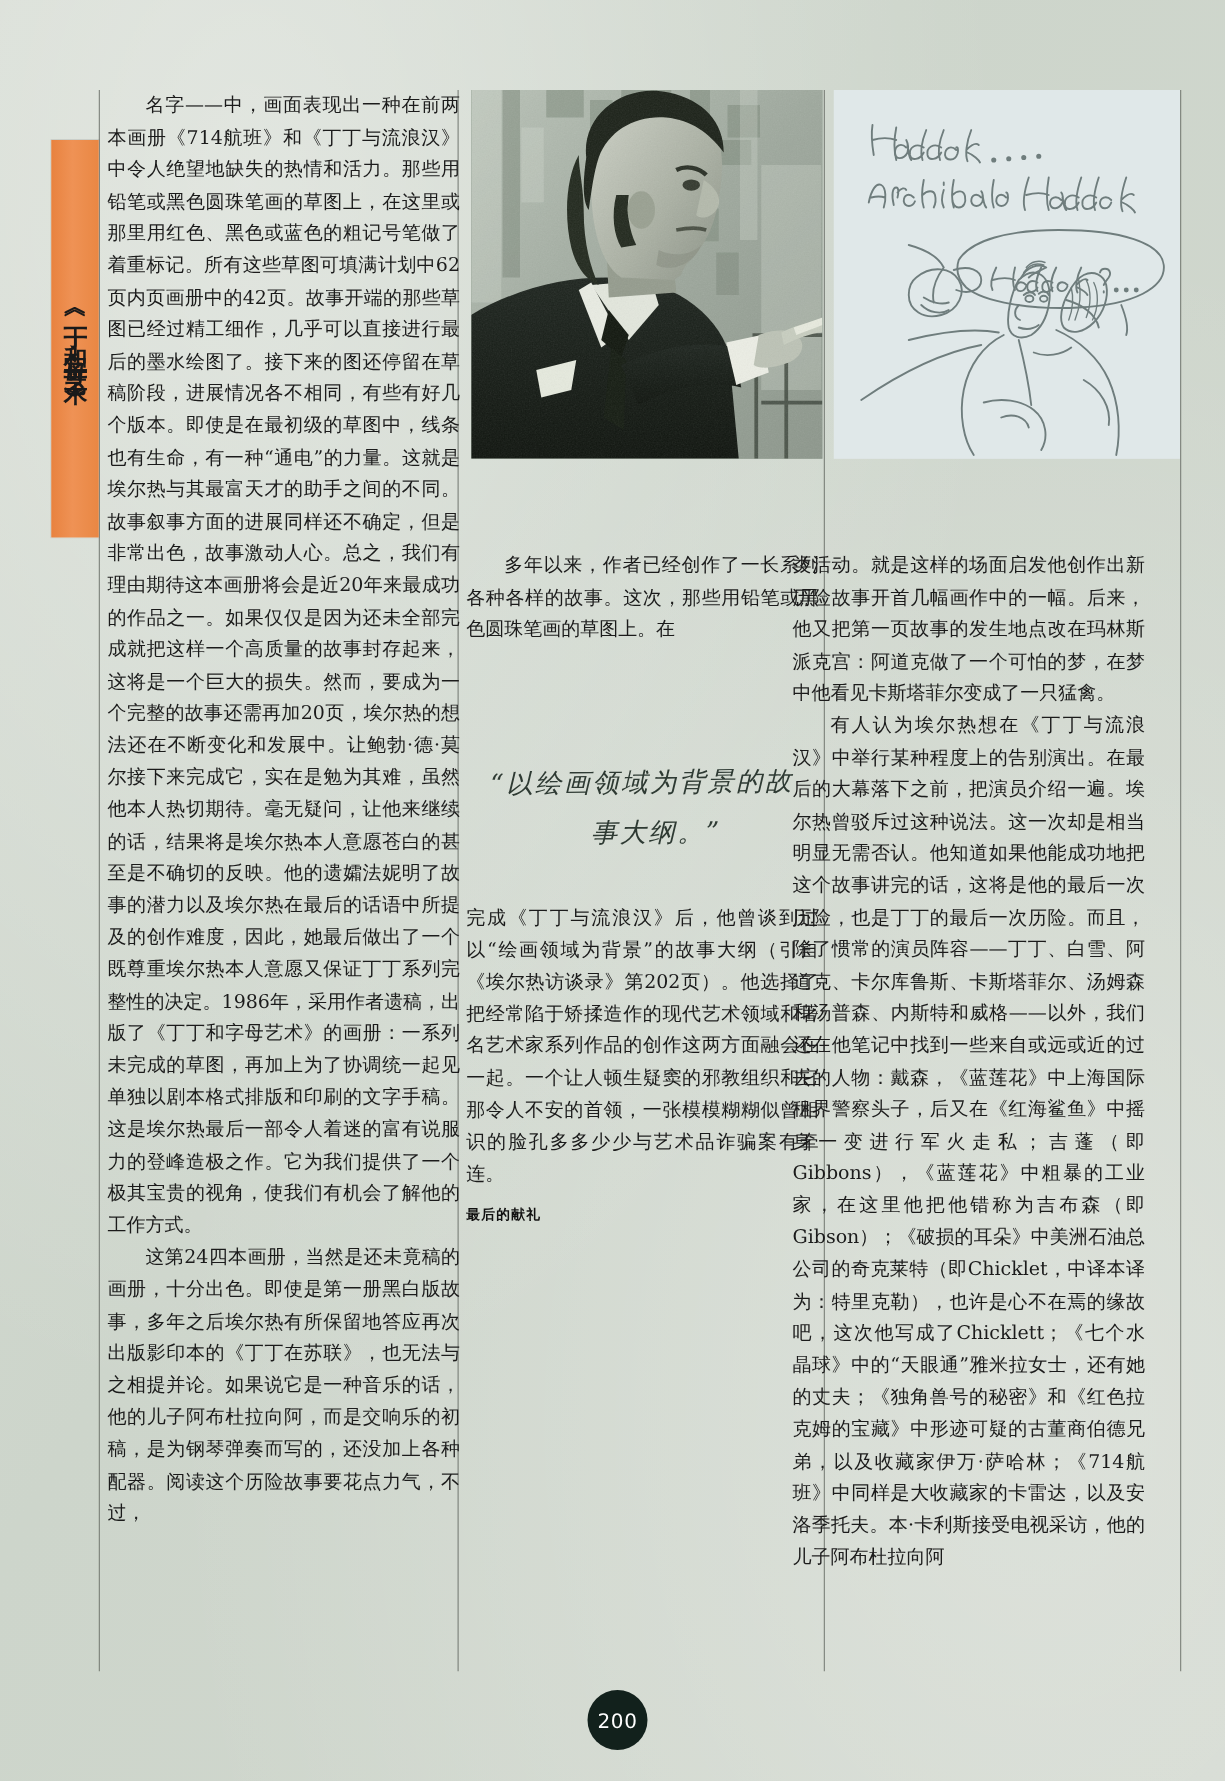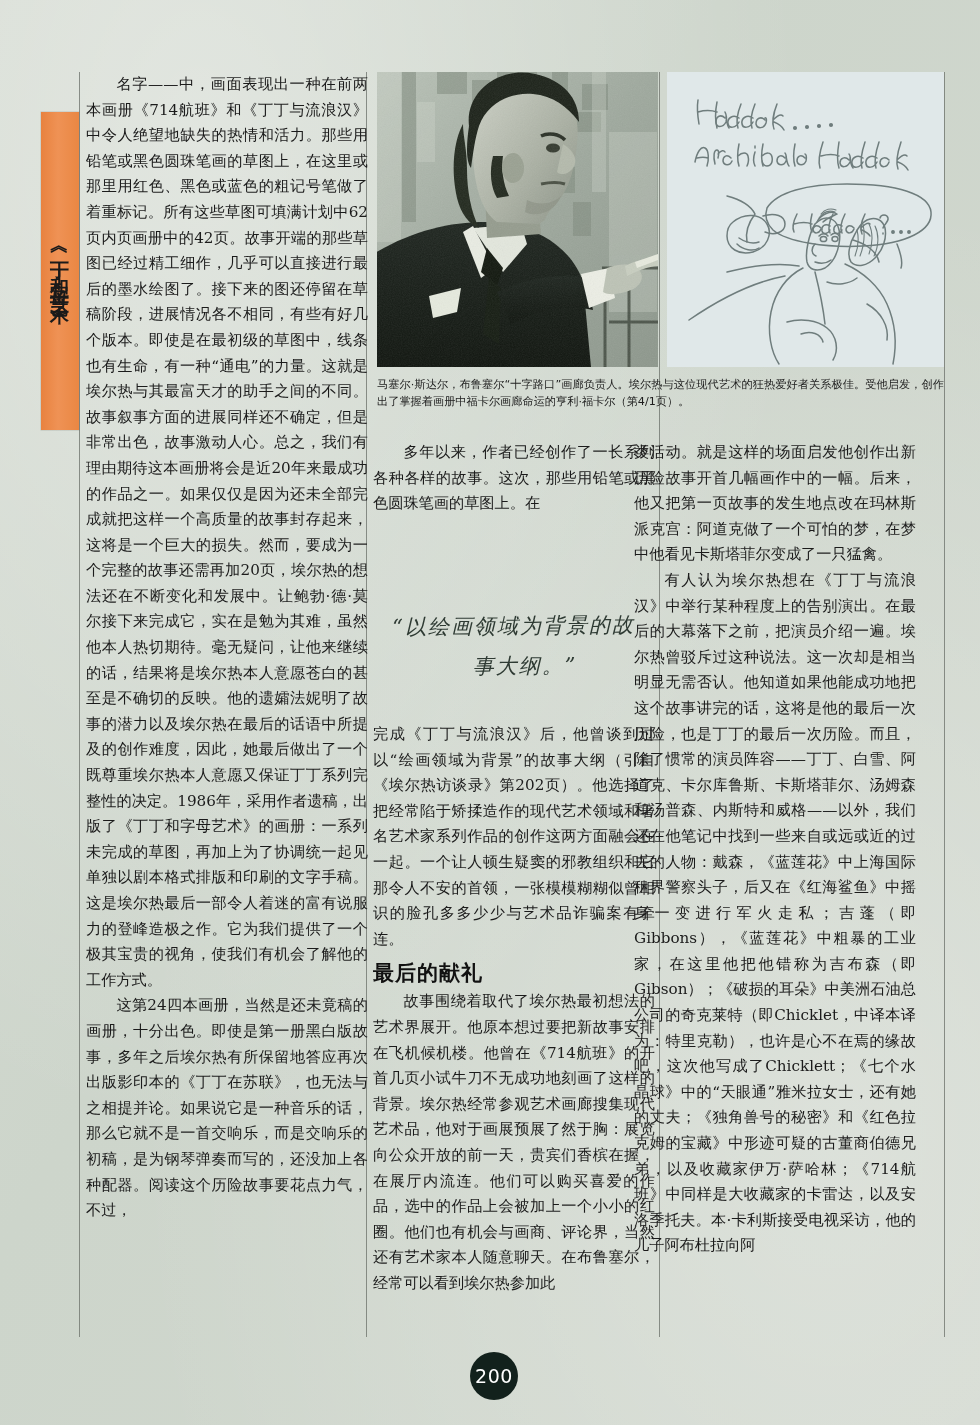--- a/index.html
+++ b/index.html
@@ -81,23 +81,23 @@
   }
   .col.c1 { left: 86px; }
   .col.c2 { left: 373px; }
   .col.c3 { left: 634px; }
   .col p {
     margin: 0;
     text-indent: 2em;
   }
   .col p.noindent { text-indent: 0; }
   .section-head {
-    font-family: Liberation Serif, serif;
+    font-family: Liberation Mono, monospace;
     font-weight: bold;
-    font-size: 21px;
+    font-size: 11px;
     line-height: 30px;
     margin: 6px 0 1px 0;
     color: #111;
     letter-spacing: 1px;
   }
 
   
   .photo {
     position: absolute;
     left: 377px;
@@ -160,21 +160,21 @@
     transform: translateX(-50%);
     width: 48px;
     height: 48px;
     border-radius: 50%;
     background: #12211c;
     color: #ffffff;
     display: flex;
     align-items: center;
     justify-content: center;
     font-family: "DejaVu Sans", "Liberation Sans", sans-serif;
-    font-size: 19px;
+    font-size: 16px;
     font-weight: normal;
     letter-spacing: 0.5px;
   }
 </style>
 </head>
 <body>
 
 <div class="page">
 
   <div class="vrule r1"></div>
@@ -381,40 +381,38 @@
         <path d="M72 166 C78 170 86 172 92 170"></path>
         <path d="M70 172 C76 178 86 180 92 176"></path>
 
         <path d="M120 250 C134 246 150 248 160 256 C170 264 172 278 166 288"></path>
         <path d="M134 262 C144 258 154 262 156 270"></path>
         <path d="M200 232 C214 240 222 254 220 268"></path>
       </g>
     </svg>
   </div>
 
-  <div class="caption">马塞尔·斯达尔，布鲁塞尔“十字路口”画廊负责人。埃尔热与这位现代艺术的狂热爱好者关系极佳。受他启发，创作出了掌握着画册中福卡尔画廊命运的亨利·福卡尔（第4/1页）。</div>
 
   <div class="col c1">
     <p>名字——中，画面表现出一种在前两本画册《714航班》和《丁丁与流浪汉》中令人绝望地缺失的热情和活力。那些用铅笔或黑色圆珠笔画的草图上，在这里或那里用红色、黑色或蓝色的粗记号笔做了着重标记。所有这些草图可填满计划中62页内页画册中的42页。故事开端的那些草图已经过精工细作，几乎可以直接进行最后的墨水绘图了。接下来的图还停留在草稿阶段，进展情况各不相同，有些有好几个版本。即使是在最初级的草图中，线条也有生命，有一种“通电”的力量。这就是埃尔热与其最富天才的助手之间的不同。故事叙事方面的进展同样还不确定，但是非常出色，故事激动人心。总之，我们有理由期待这本画册将会是近20年来最成功的作品之一。如果仅仅是因为还未全部完成就把这样一个高质量的故事封存起来，这将是一个巨大的损失。然而，要成为一个完整的故事还需再加20页，埃尔热的想法还在不断变化和发展中。让鲍勃·德·莫尔接下来完成它，实在是勉为其难，虽然他本人热切期待。毫无疑问，让他来继续的话，结果将是埃尔热本人意愿苍白的甚至是不确切的反映。他的遗孀法妮明了故事的潜力以及埃尔热在最后的话语中所提及的创作难度，因此，她最后做出了一个既尊重埃尔热本人意愿又保证丁丁系列完整性的决定。1986年，采用作者遗稿，出版了《丁丁和字母艺术》的画册：一系列未完成的草图，再加上为了协调统一起见单独以剧本格式排版和印刷的文字手稿。这是埃尔热最后一部令人着迷的富有说服力的登峰造极之作。它为我们提供了一个极其宝贵的视角，使我们有机会了解他的工作方式。</p>
-    <p>这第24四本画册，当然是还未竟稿的画册，十分出色。即使是第一册黑白版故事，多年之后埃尔热有所保留地答应再次出版影印本的《丁丁在苏联》，也无法与之相提并论。如果说它是一种音乐的话，那么它就不是一首交响乐，而是交响乐的初稿，是为钢琴弹奏而写的，还没加上各种配器。阅读这个历险故事要花点力气，不过，</p>
+    <p>这第24四本画册，当然是还未竟稿的画册，十分出色。即使是第一册黑白版故事，多年之后埃尔热有所保留地答应再次出版影印本的《丁丁在苏联》，也无法与之相提并论。如果说它是一种音乐的话，他的儿子阿布杜拉向阿，而是交响乐的初稿，是为钢琴弹奏而写的，还没加上各种配器。阅读这个历险故事要花点力气，不过，</p>
   </div>
 
   <div class="col c2" style="top:440px; height:160px;">
     <p>多年以来，作者已经创作了一长系列各种各样的故事。这次，那些用铅笔或黑色圆珠笔画的草图上。在</p>
   </div>
 
   <div class="pullquote">
     <span class="l1">“以绘画领域为背景的故</span>
     <span class="l2">事大纲。”</span>
   </div>
 
   <div class="col c2" style="top:722px;">
     <p class="noindent">完成《丁丁与流浪汉》后，他曾谈到过以“绘画领域为背景”的故事大纲（引自《埃尔热访谈录》第202页）。他选择了把经常陷于矫揉造作的现代艺术领域和著名艺术家系列作品的创作这两方面融会在一起。一个让人顿生疑窦的邪教组织和它那令人不安的首领，一张模模糊糊似曾相识的脸孔多多少少与艺术品诈骗案有牵连。</p>
     <h2 class="section-head">最后的献礼</h2>
-    <p>故事围绕着取代了埃尔热最初想法的艺术界展开。他原本想过要把新故事安排在飞机候机楼。他曾在《714航班》的开首几页小试牛刀不无成功地刻画了这样的背景。埃尔热经常参观艺术画廊搜集现代艺术品，他对于画展预展了然于胸：展览向公众开放的前一天，贵宾们香槟在握，在展厅内流连。他们可以购买喜爱的作品，选中的作品上会被加上一个小小的红圈。他们也有机会与画商、评论界，当然还有艺术家本人随意聊天。在布鲁塞尔，经常可以看到埃尔热参加此</p>
   </div>
 
   <div class="col c3" style="top:440px;">
     <p class="noindent">类活动。就是这样的场面启发他创作出新历险故事开首几幅画作中的一幅。后来，他又把第一页故事的发生地点改在玛林斯派克宫：阿道克做了一个可怕的梦，在梦中他看见卡斯塔菲尔变成了一只猛禽。</p>
     <p>有人认为埃尔热想在《丁丁与流浪汉》中举行某种程度上的告别演出。在最后的大幕落下之前，把演员介绍一遍。埃尔热曾驳斥过这种说法。这一次却是相当明显无需否认。他知道如果他能成功地把这个故事讲完的话，这将是他的最后一次历险，也是丁丁的最后一次历险。而且，除了惯常的演员阵容——丁丁、白雪、阿道克、卡尔库鲁斯、卡斯塔菲尔、汤姆森和汤普森、内斯特和威格——以外，我们还在他笔记中找到一些来自或远或近的过去的人物：戴森，《蓝莲花》中上海国际租界警察头子，后又在《红海鲨鱼》中摇身一变进行军火走私；吉蓬（即Gibbons），《蓝莲花》中粗暴的工业家，在这里他把他错称为吉布森（即Gibson）；《破损的耳朵》中美洲石油总公司的奇克莱特（即Chicklet，中译本译为：特里克勒），也许是心不在焉的缘故吧，这次他写成了Chicklett；《七个水晶球》中的“天眼通”雅米拉女士，还有她的丈夫；《独角兽号的秘密》和《红色拉克姆的宝藏》中形迹可疑的古董商伯德兄弟，以及收藏家伊万·萨哈林；《714航班》中同样是大收藏家的卡雷达，以及安洛季托夫。本·卡利斯接受电视采访，他的儿子阿布杜拉向阿</p>
   </div>
 
   <div class="pagenum">200</div>
 
 </div>

